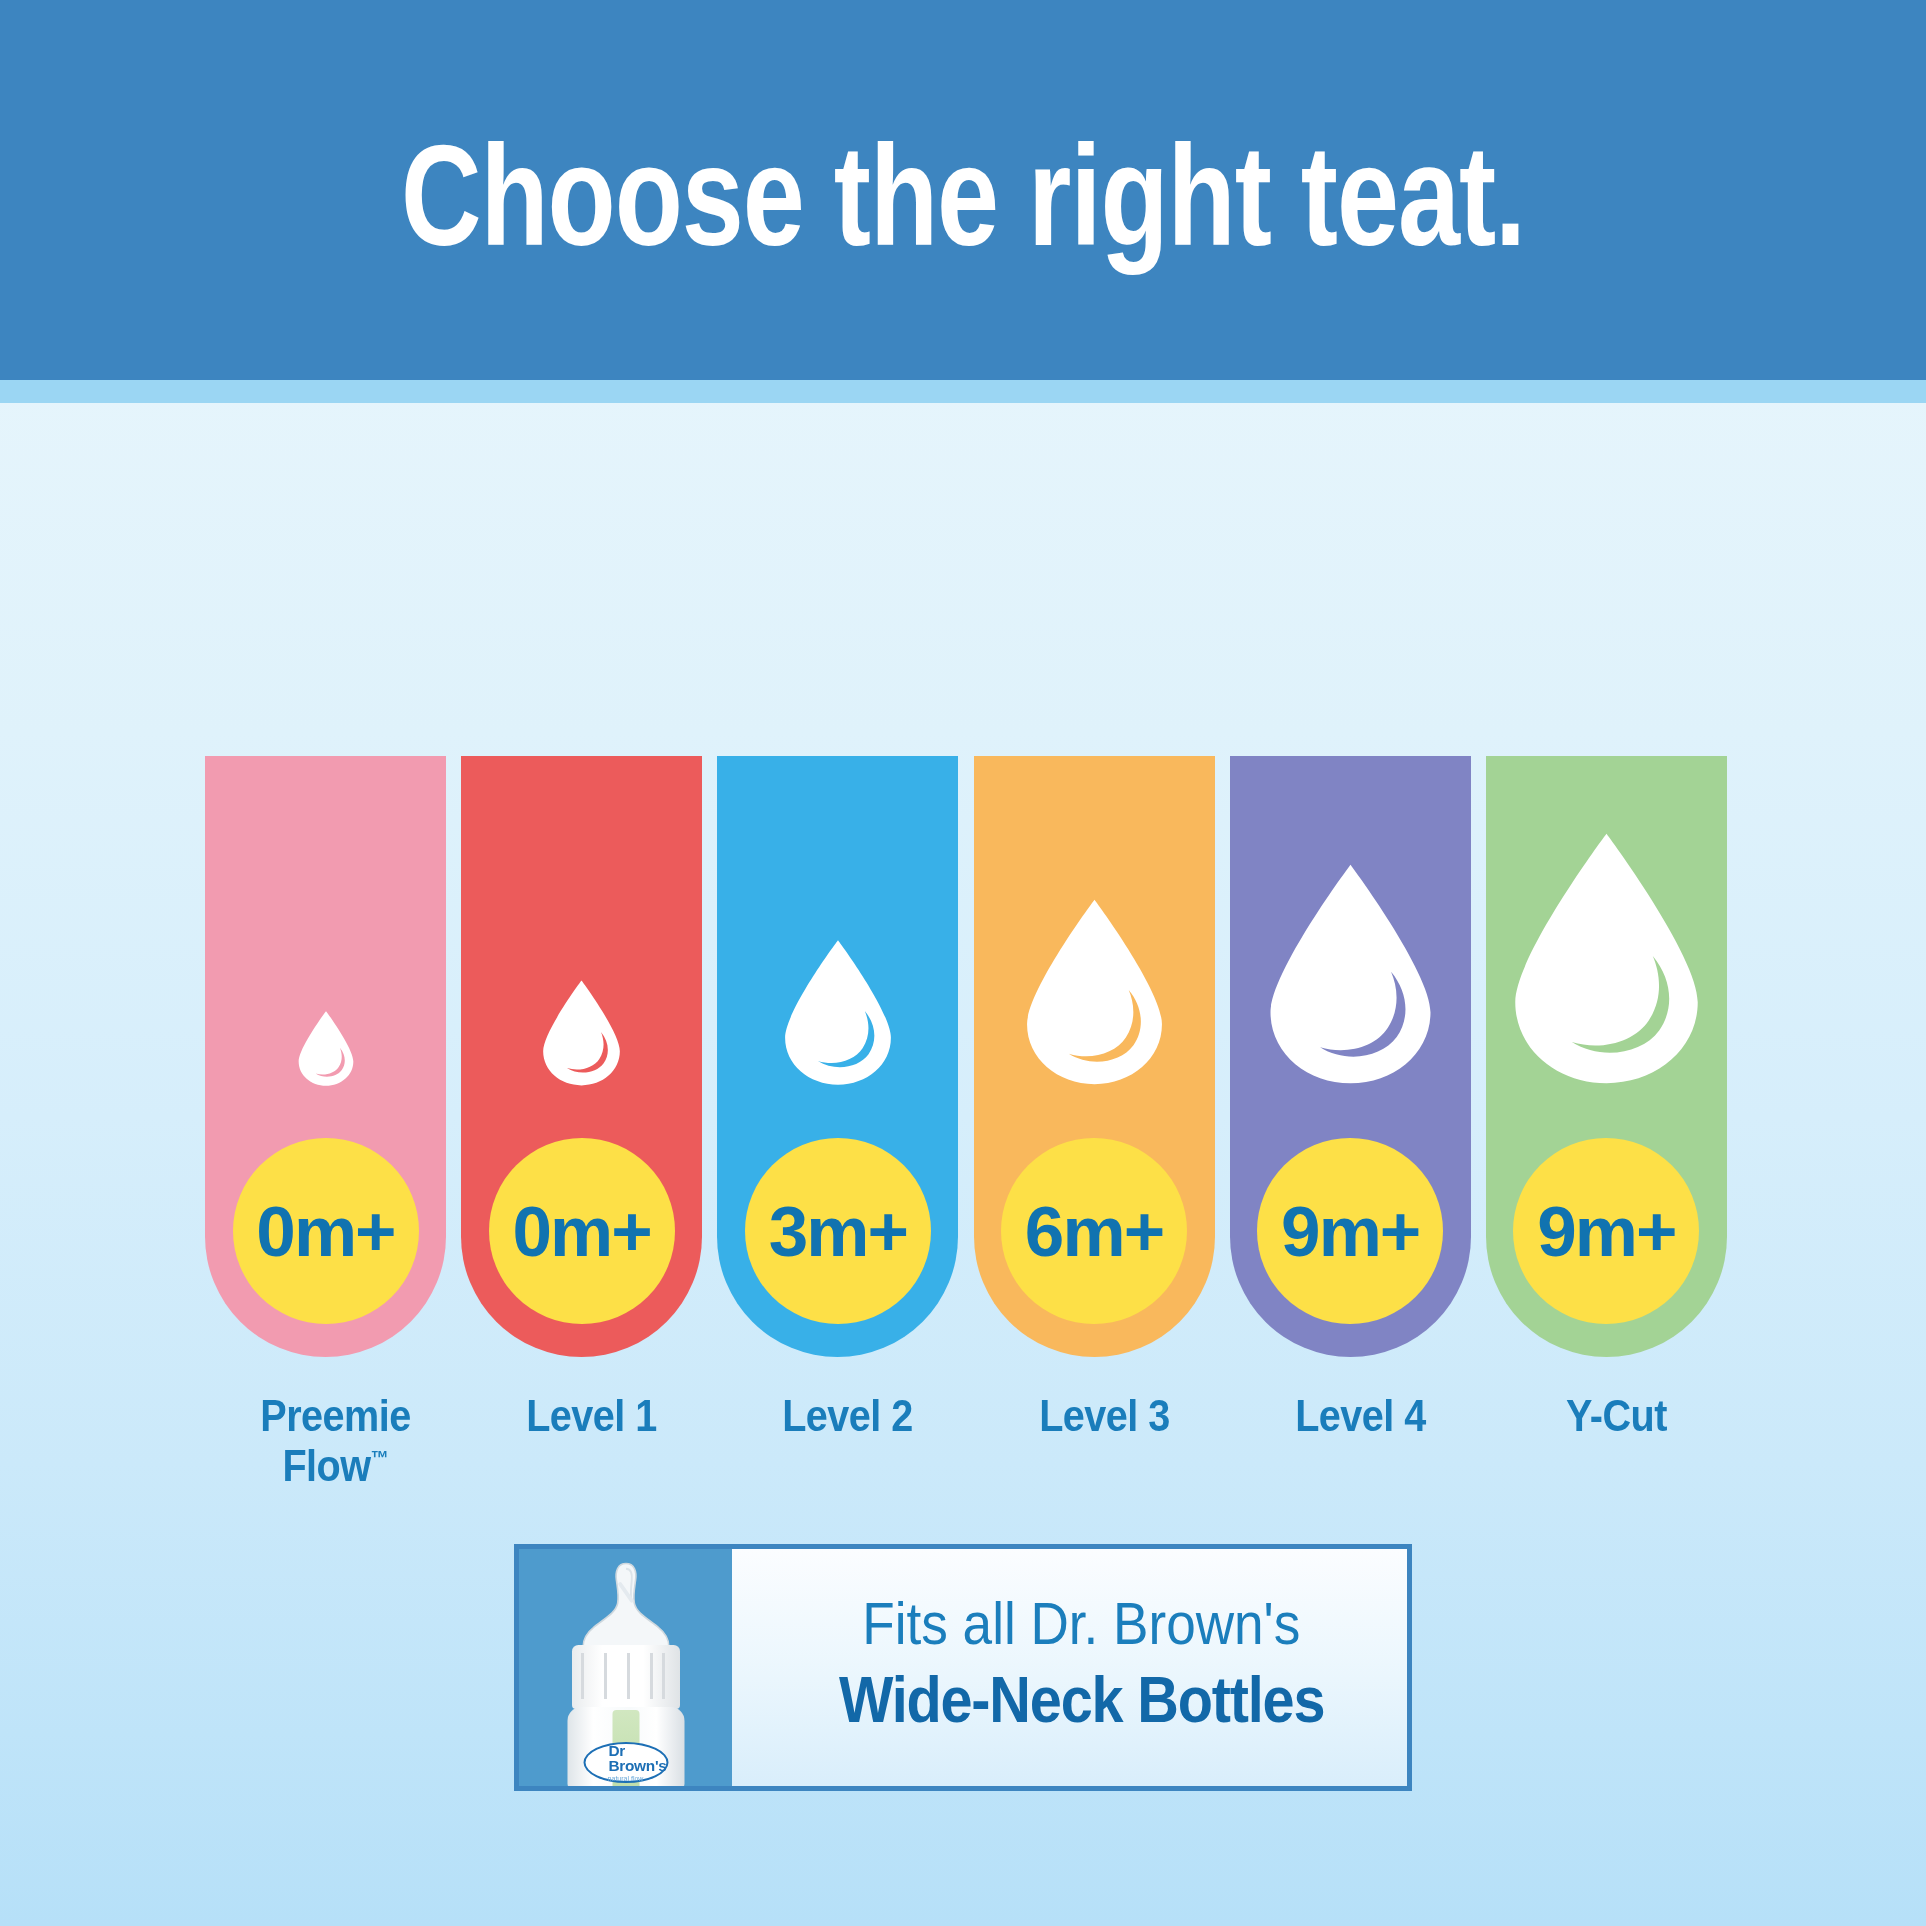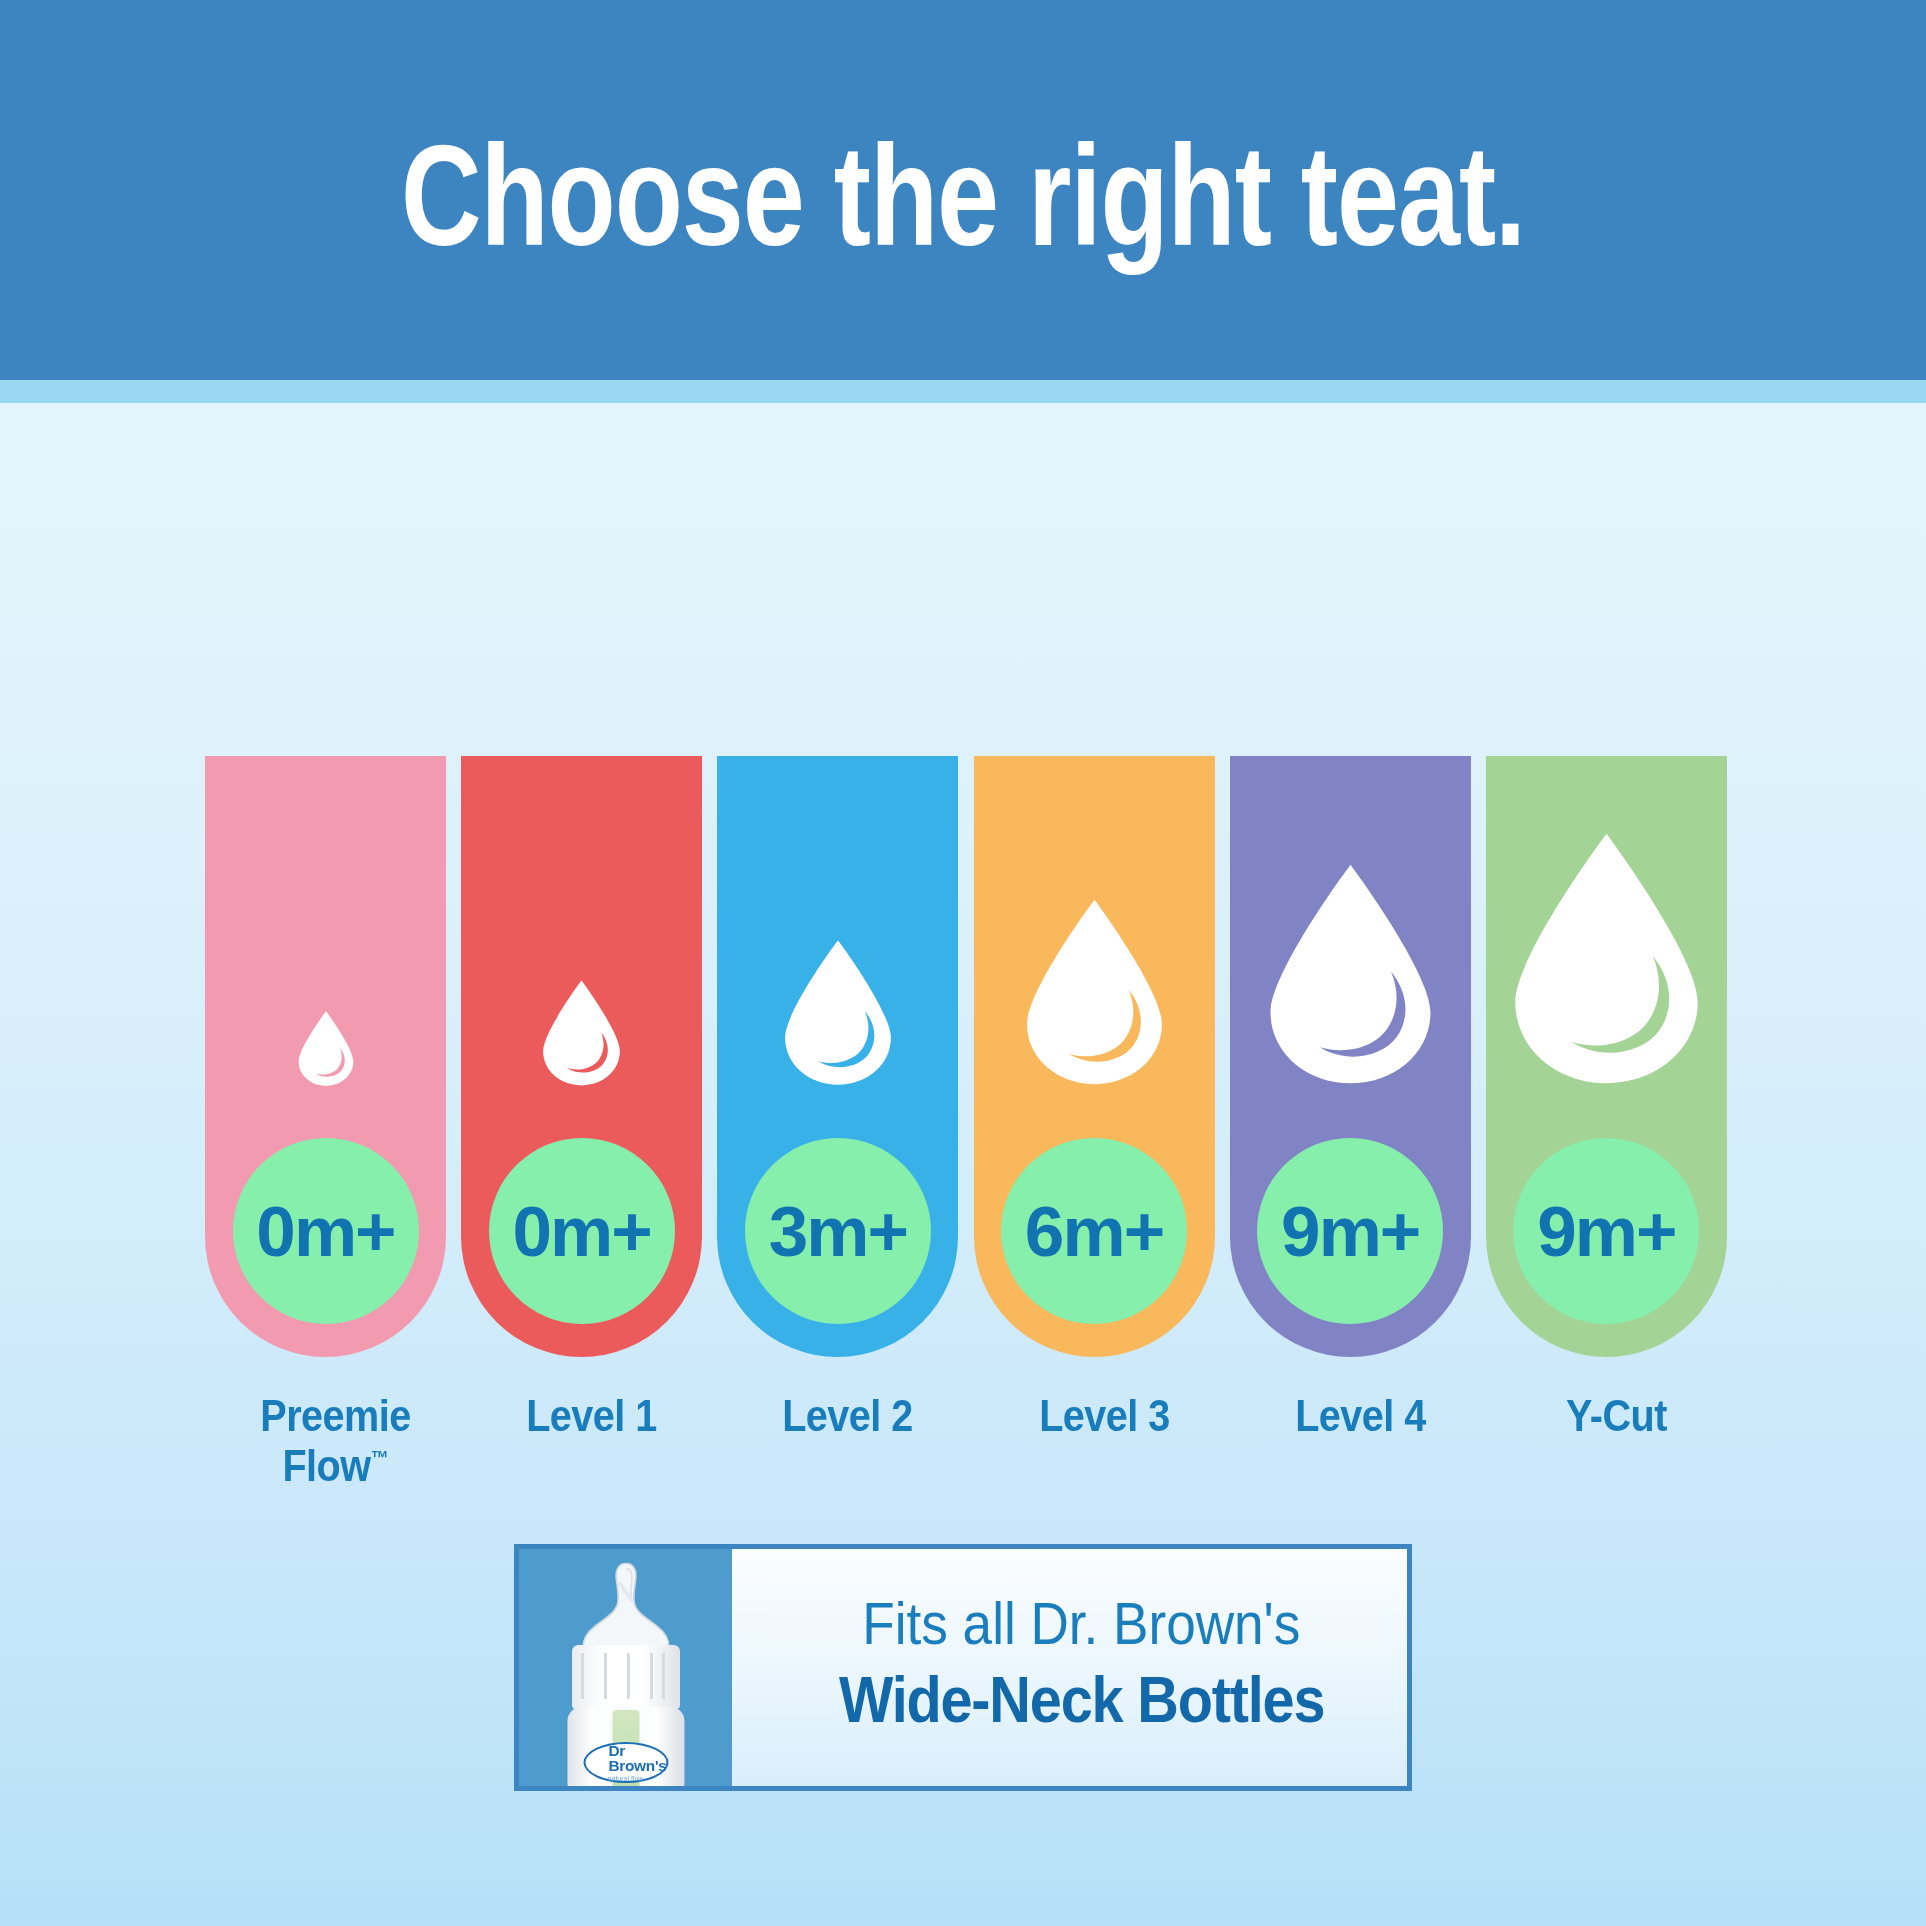--- a/index.html
+++ b/index.html
@@ -86,21 +86,21 @@
     position:absolute;left:0;right:0;
     bottom:270px;
     display:flex;justify-content:center;align-items:flex-end;
     height:270px;
   }
   .drop{display:block;}
   .circle{
     position:absolute;left:50%;bottom:33px;
     transform:translateX(-50%);
     width:186px;height:186px;border-radius:50%;
-    background:#86efac;
+    background:#fde047;
     display:flex;align-items:center;justify-content:center;
   }
   .circle-text{
     color:#1173b0;
     font-size:71px;
     font-weight:700;
     letter-spacing:-1.9px;
     line-height:1;
     white-space:nowrap;
   }

